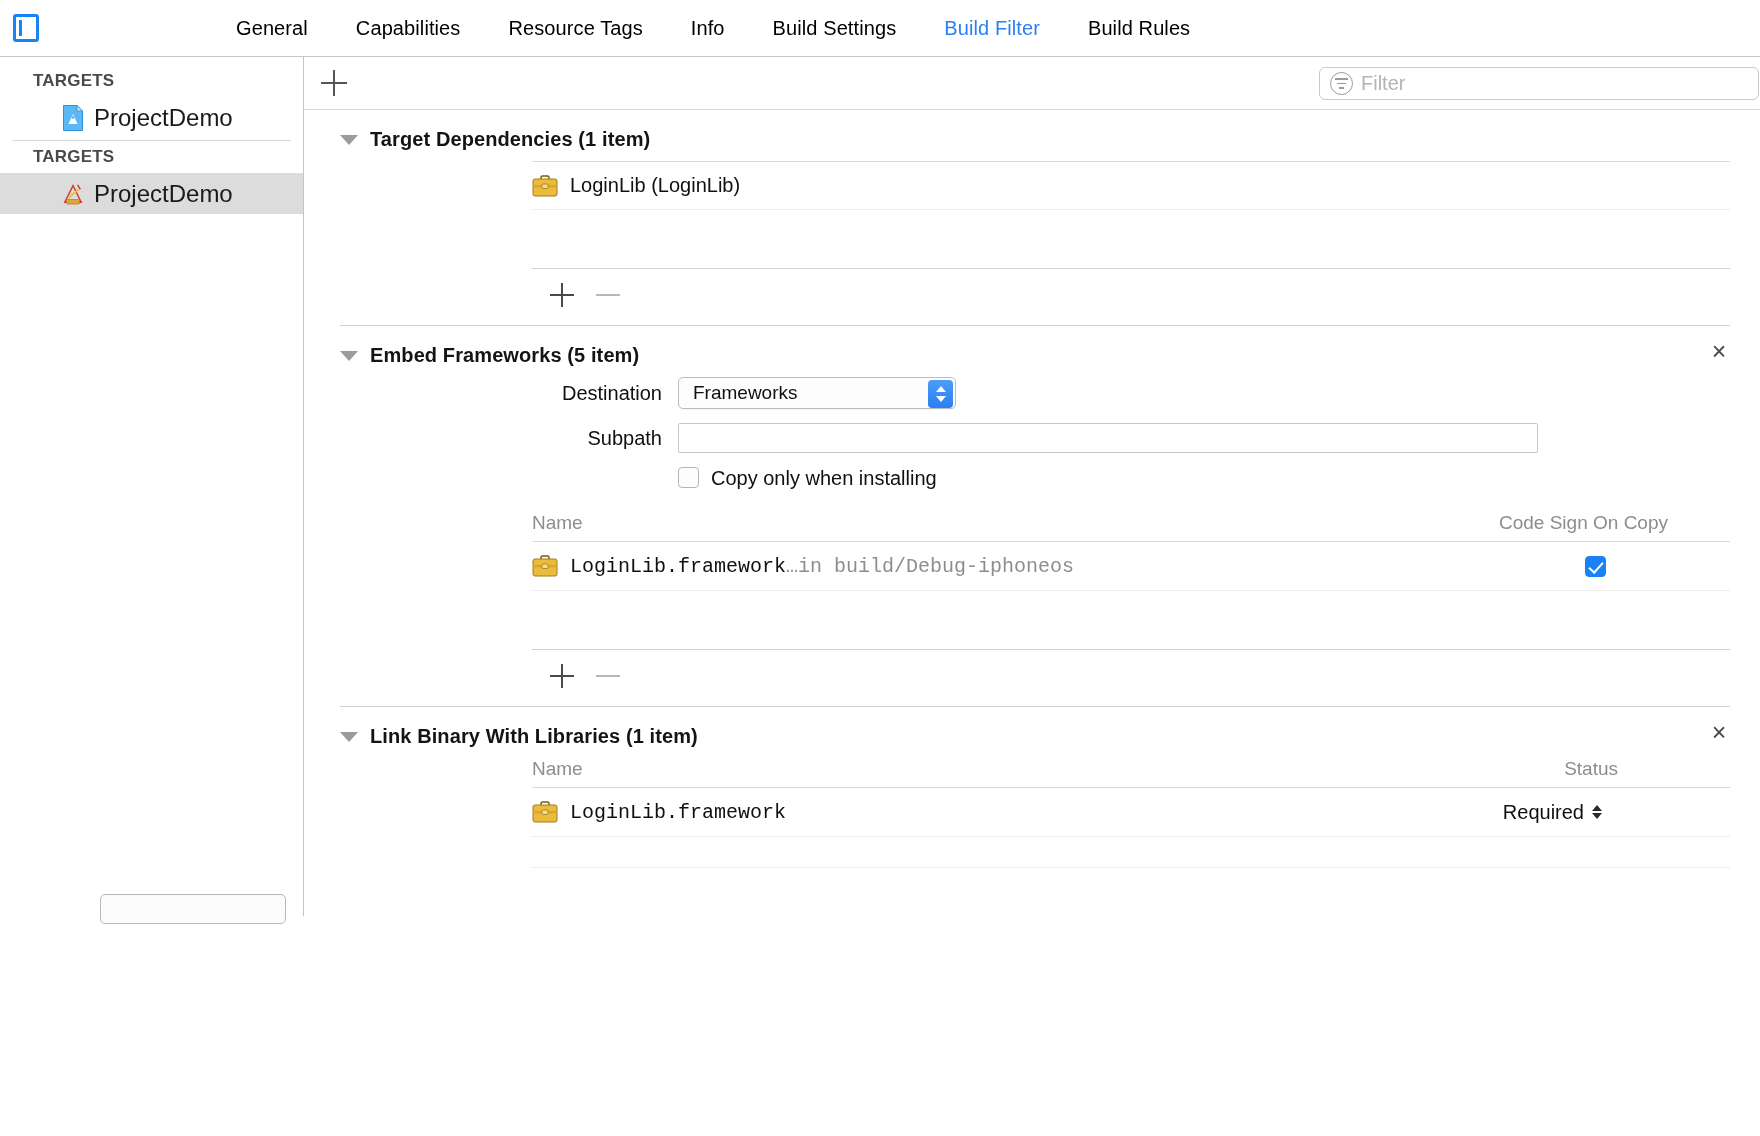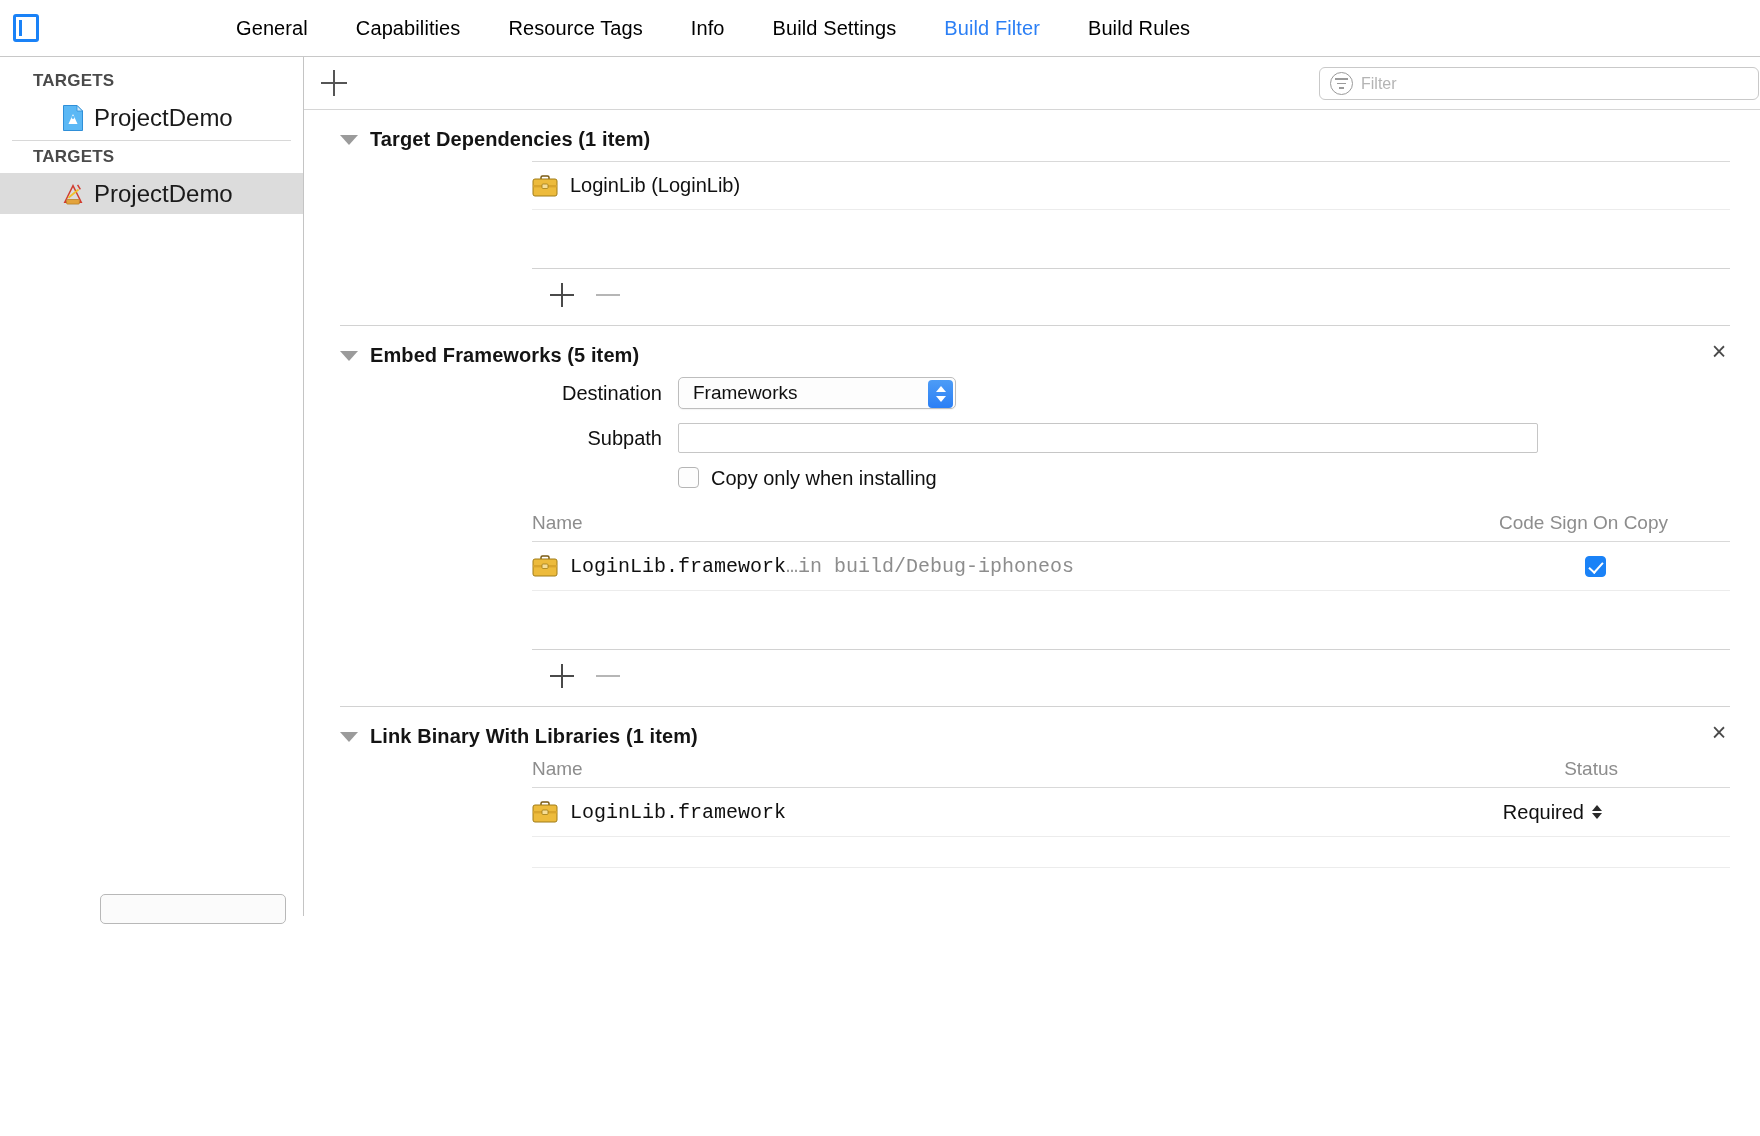--- a/index.html
+++ b/index.html
@@ -176,21 +176,21 @@
   }
   .filter-glyph i {
     display: block;
     background: #9a9a9a;
     height: 1.7px;
   }
   .filter-glyph i:nth-child(1) { width: 13px; }
   .filter-glyph i:nth-child(2) { width: 9px; }
   .filter-glyph i:nth-child(3) { width: 5px; }
   .filter-text {
-    font-size: 16px;
+    font-size: 20px;
     color: #b4b4b4;
   }
 
   .pane-scroll {
     flex: 1;
     overflow: hidden;
     position: relative;
     border-top: 1px solid #d6d6d6;
   }
 

